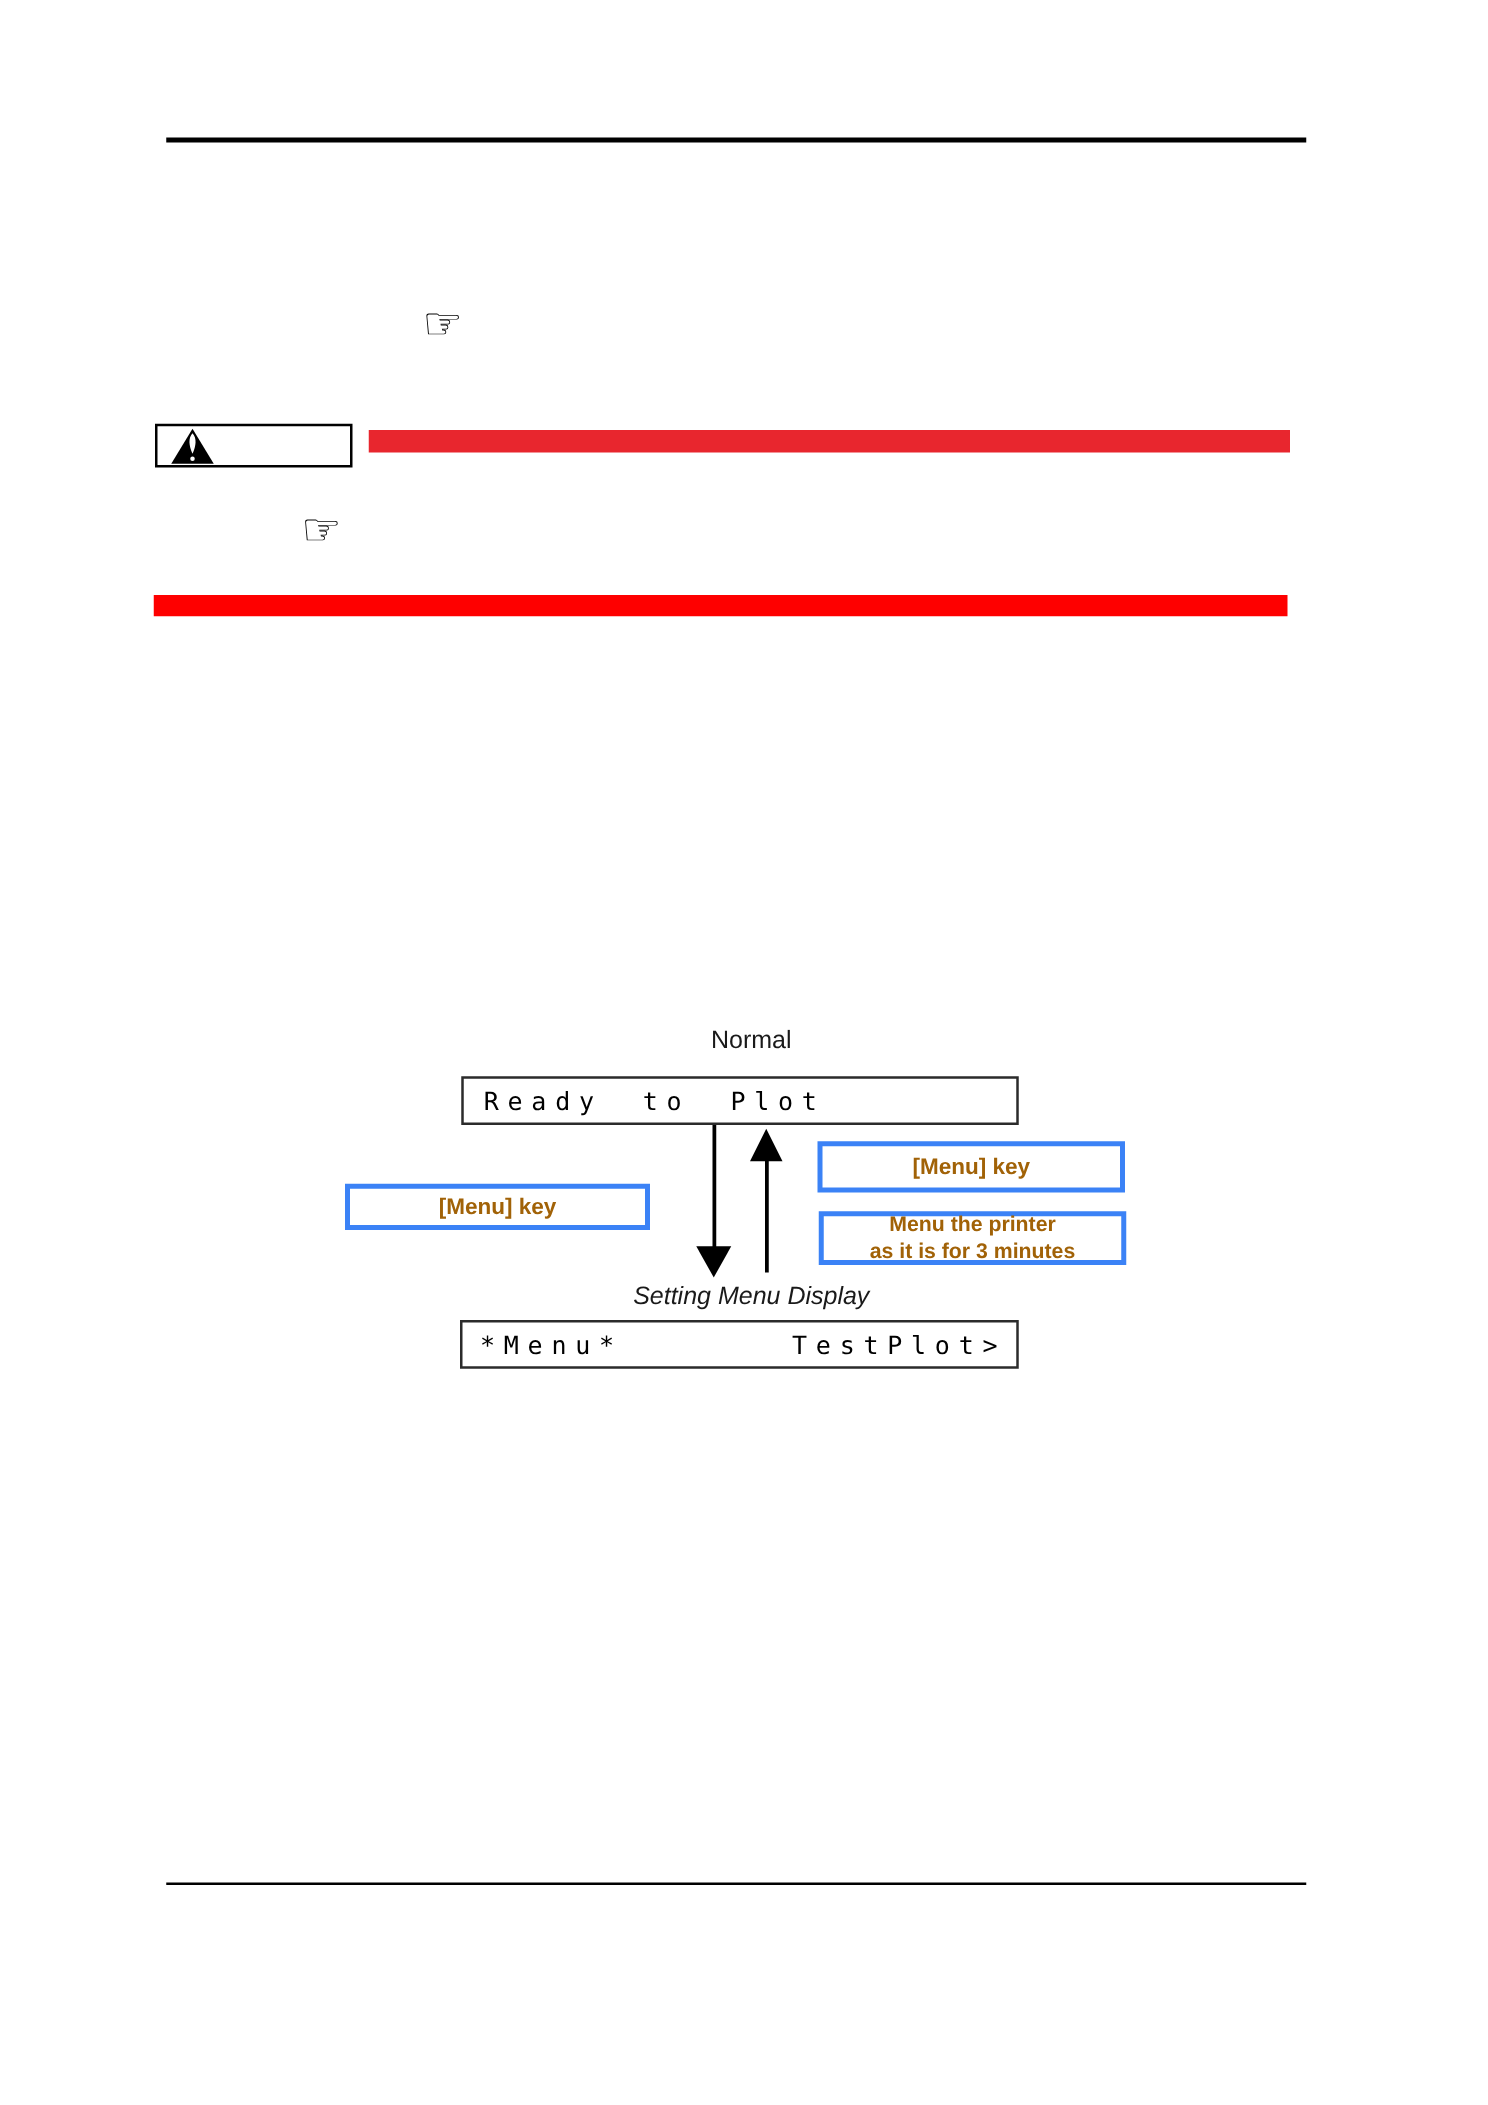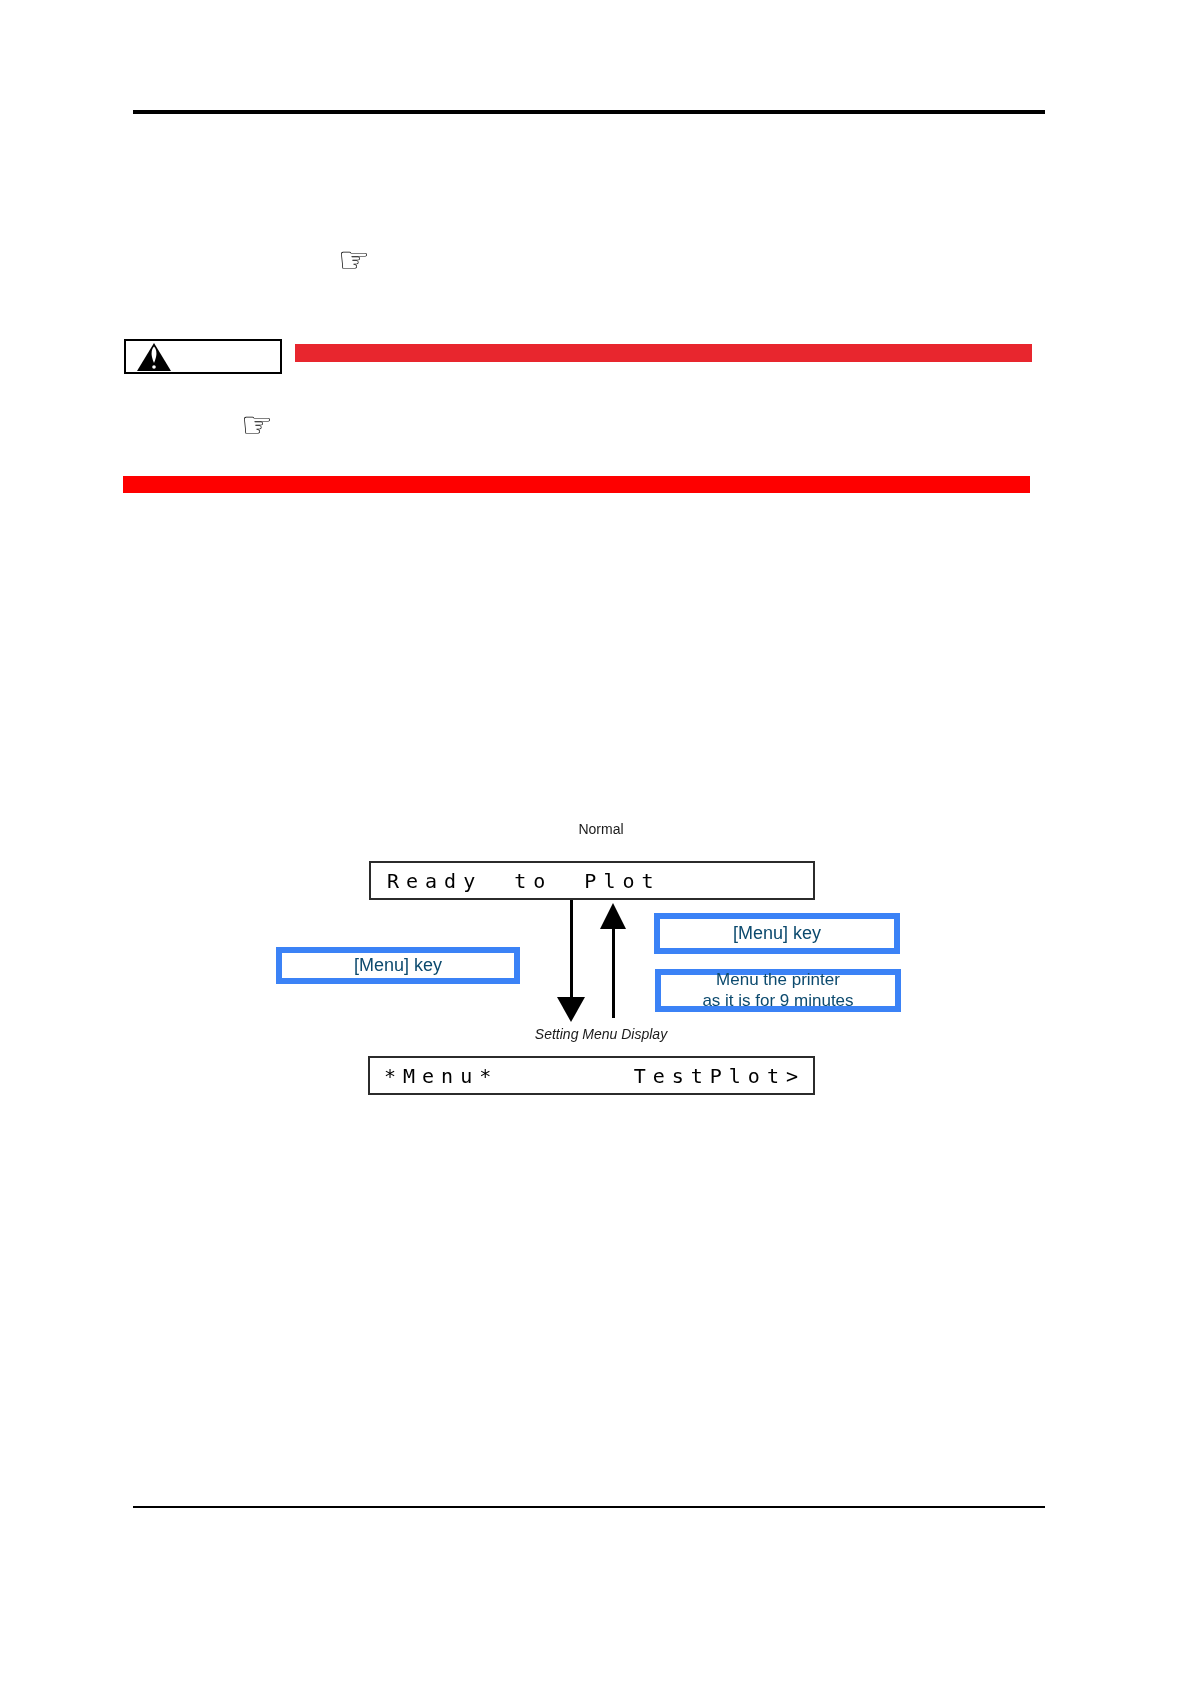--- a/index.html
+++ b/index.html
@@ -27,38 +27,38 @@
     border:2px solid #000; background:#fff;
     display:flex; align-items:center;
   }
   .caution-box svg { margin-left:9px; display:block; }
 
   
   .bar-caution { left:295px; top:344px; width:737px; height:18px; }
   .bar-warning { left:123px; top:476px; width:907px; height:17px; }
 
   
-  .diagram-label { text-align:center; font-size:14px; color:#1a1a1a; }
+  .diagram-label { text-align:center; font-size:20px; color:#1a1a1a; }
   .normal-label  { left:501px; top:821px; width:200px; }
   .setting-label { left:471px; top:1026px; width:260px;font-style:italic; }
 
   .lcd-box {
     border:2px solid #2b2b2b; background:#fff;
     font-family:"DejaVu Sans Mono", monospace; font-size:20px; color:#000000;
     display:flex; align-items:center;
     letter-spacing:7px; word-spacing:13px; white-space:nowrap;
   }
   .lcd-top    { left:369px; top:861px;  width:446px; height:39px; padding-left:16px; }
   .lcd-bottom { left:368px; top:1056px; width:447px; height:39px;
                 justify-content:space-between; padding:0 8px 0 14px;gap:25px; }
 
   .key-box {
-    border:6px solid #3b82f6; background:#fff;
+    border:4px solid #3b82f6; background:#fff;
     display:flex; flex-direction:column; align-items:center; justify-content:center;
-    font-size:18px; color:#0c4a6e; line-height:1.2; text-align:center;
+    font-size:18px; color:#a16207; line-height:1.2; text-align:center;font-weight:bold;
   }
   .menu-key-right { left:654px; top:913px; width:246px; height:41px; }
   .menu-key-left  { left:276px; top:947px; width:244px; height:37px; }
   .leave-printer  { left:655px; top:969px; width:246px; height:43px; font-size:17px; }
 
   .arrow-line { width:3px; background:#000; }
   .arrow-down-line { left:570px; top:900px; height:99px; }
   .arrow-down-head {
     left:557px; top:997px; width:0; height:0;
     border-left:14px solid transparent; border-right:14px solid transparent;
@@ -105,21 +105,21 @@
 <div class="abs key-box menu-key-right">
   <span>[Menu] key</span>
 </div>
 
 <div class="abs key-box menu-key-left">
   <span>[Menu] key</span>
 </div>
 
 <div class="abs key-box leave-printer">
   <span>Menu the printer</span>
-  <span>as it is for 9 minutes</span>
+  <span>as it is for 3 minutes</span>
 </div>
 
 <div class="abs diagram-label setting-label">Setting Menu Display</div>
 
 <div class="abs lcd-box lcd-bottom">
   <span>*Menu*</span>
   <span>TestPlot&gt;</span>
 </div>
 
 <div class="abs rule-bottom"></div>

